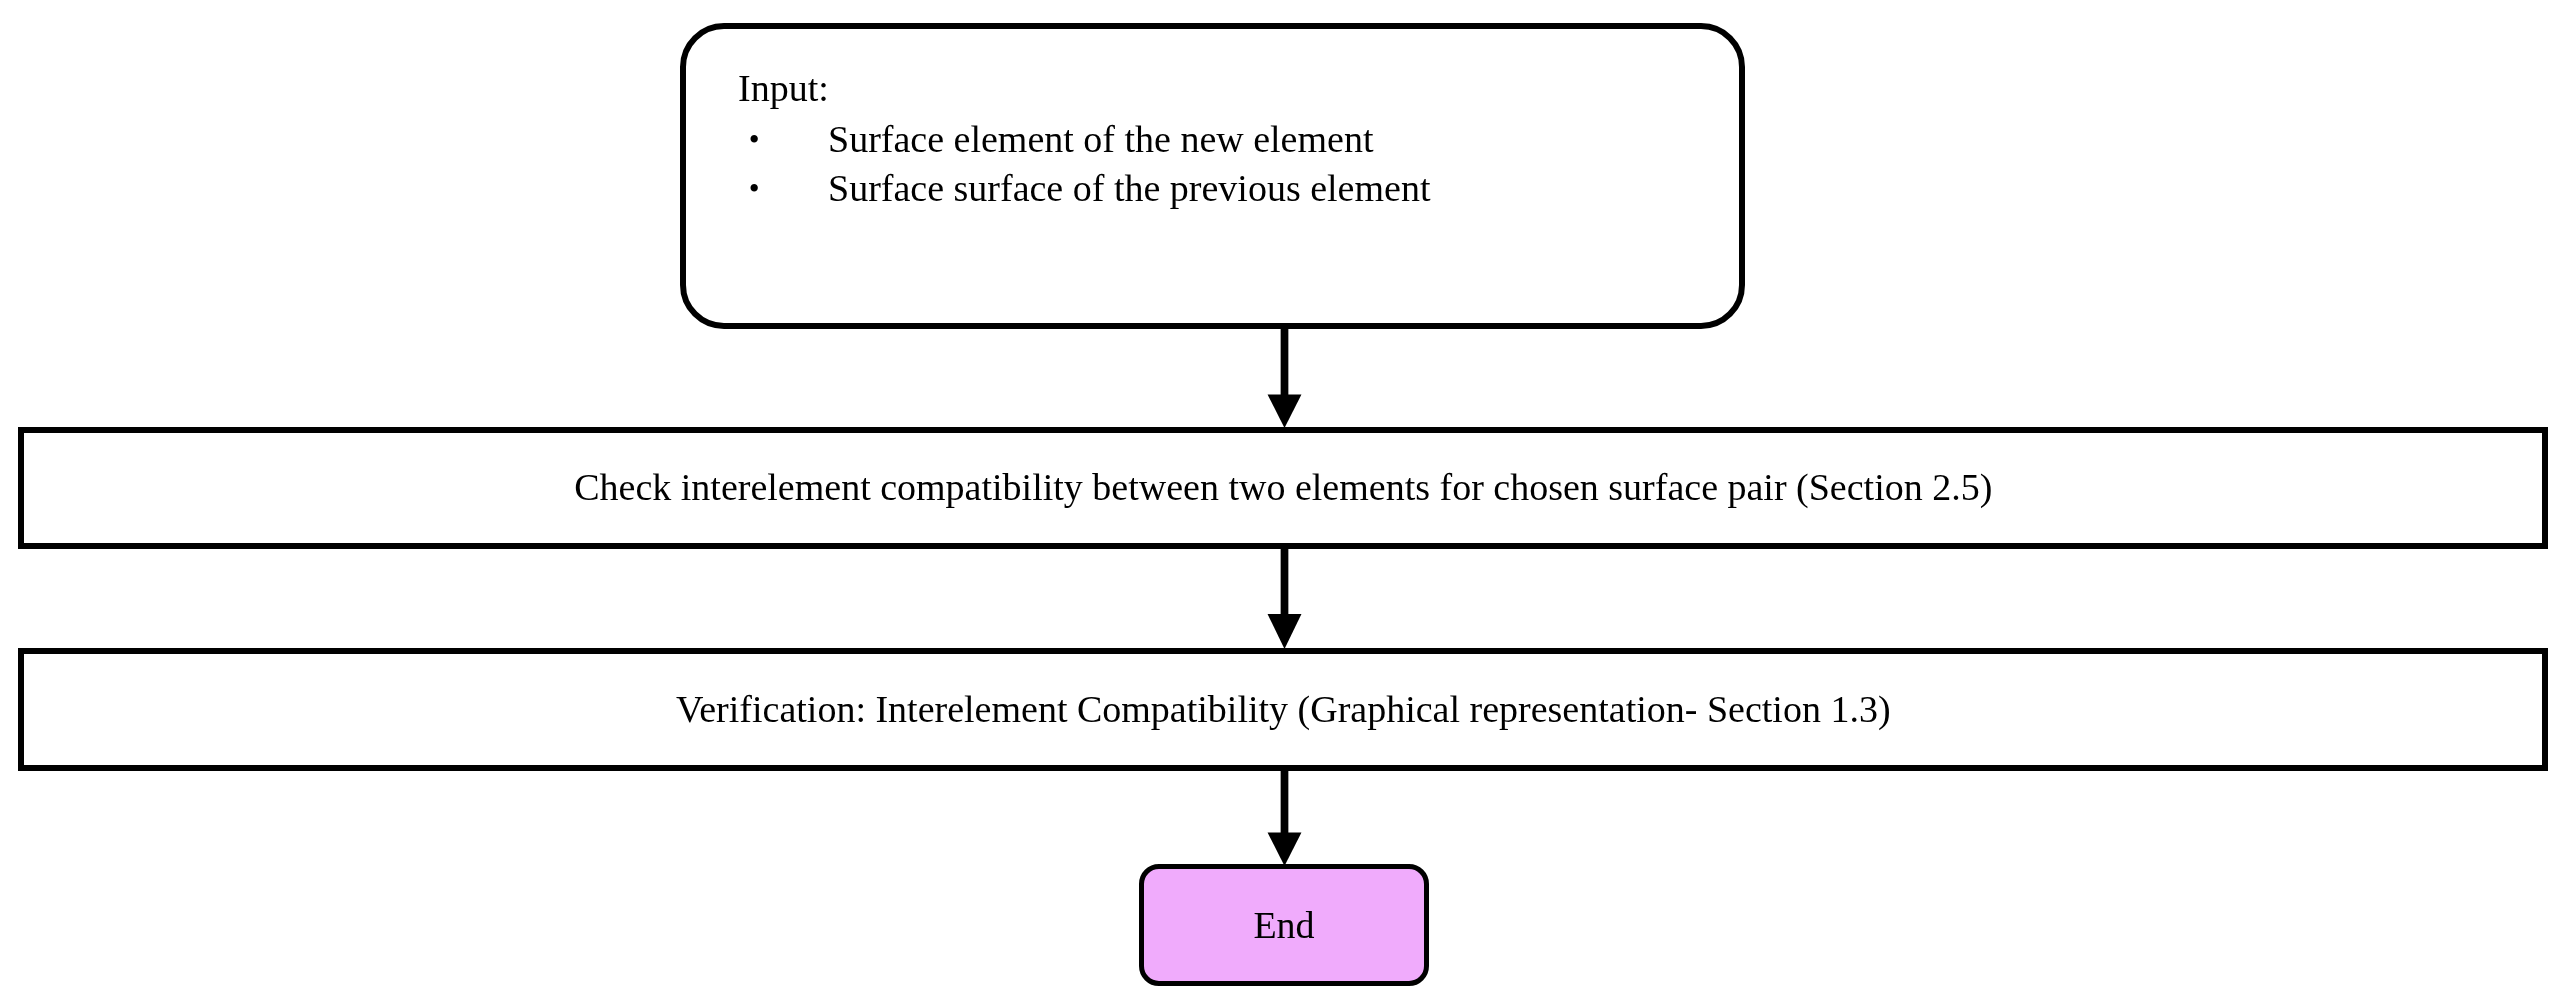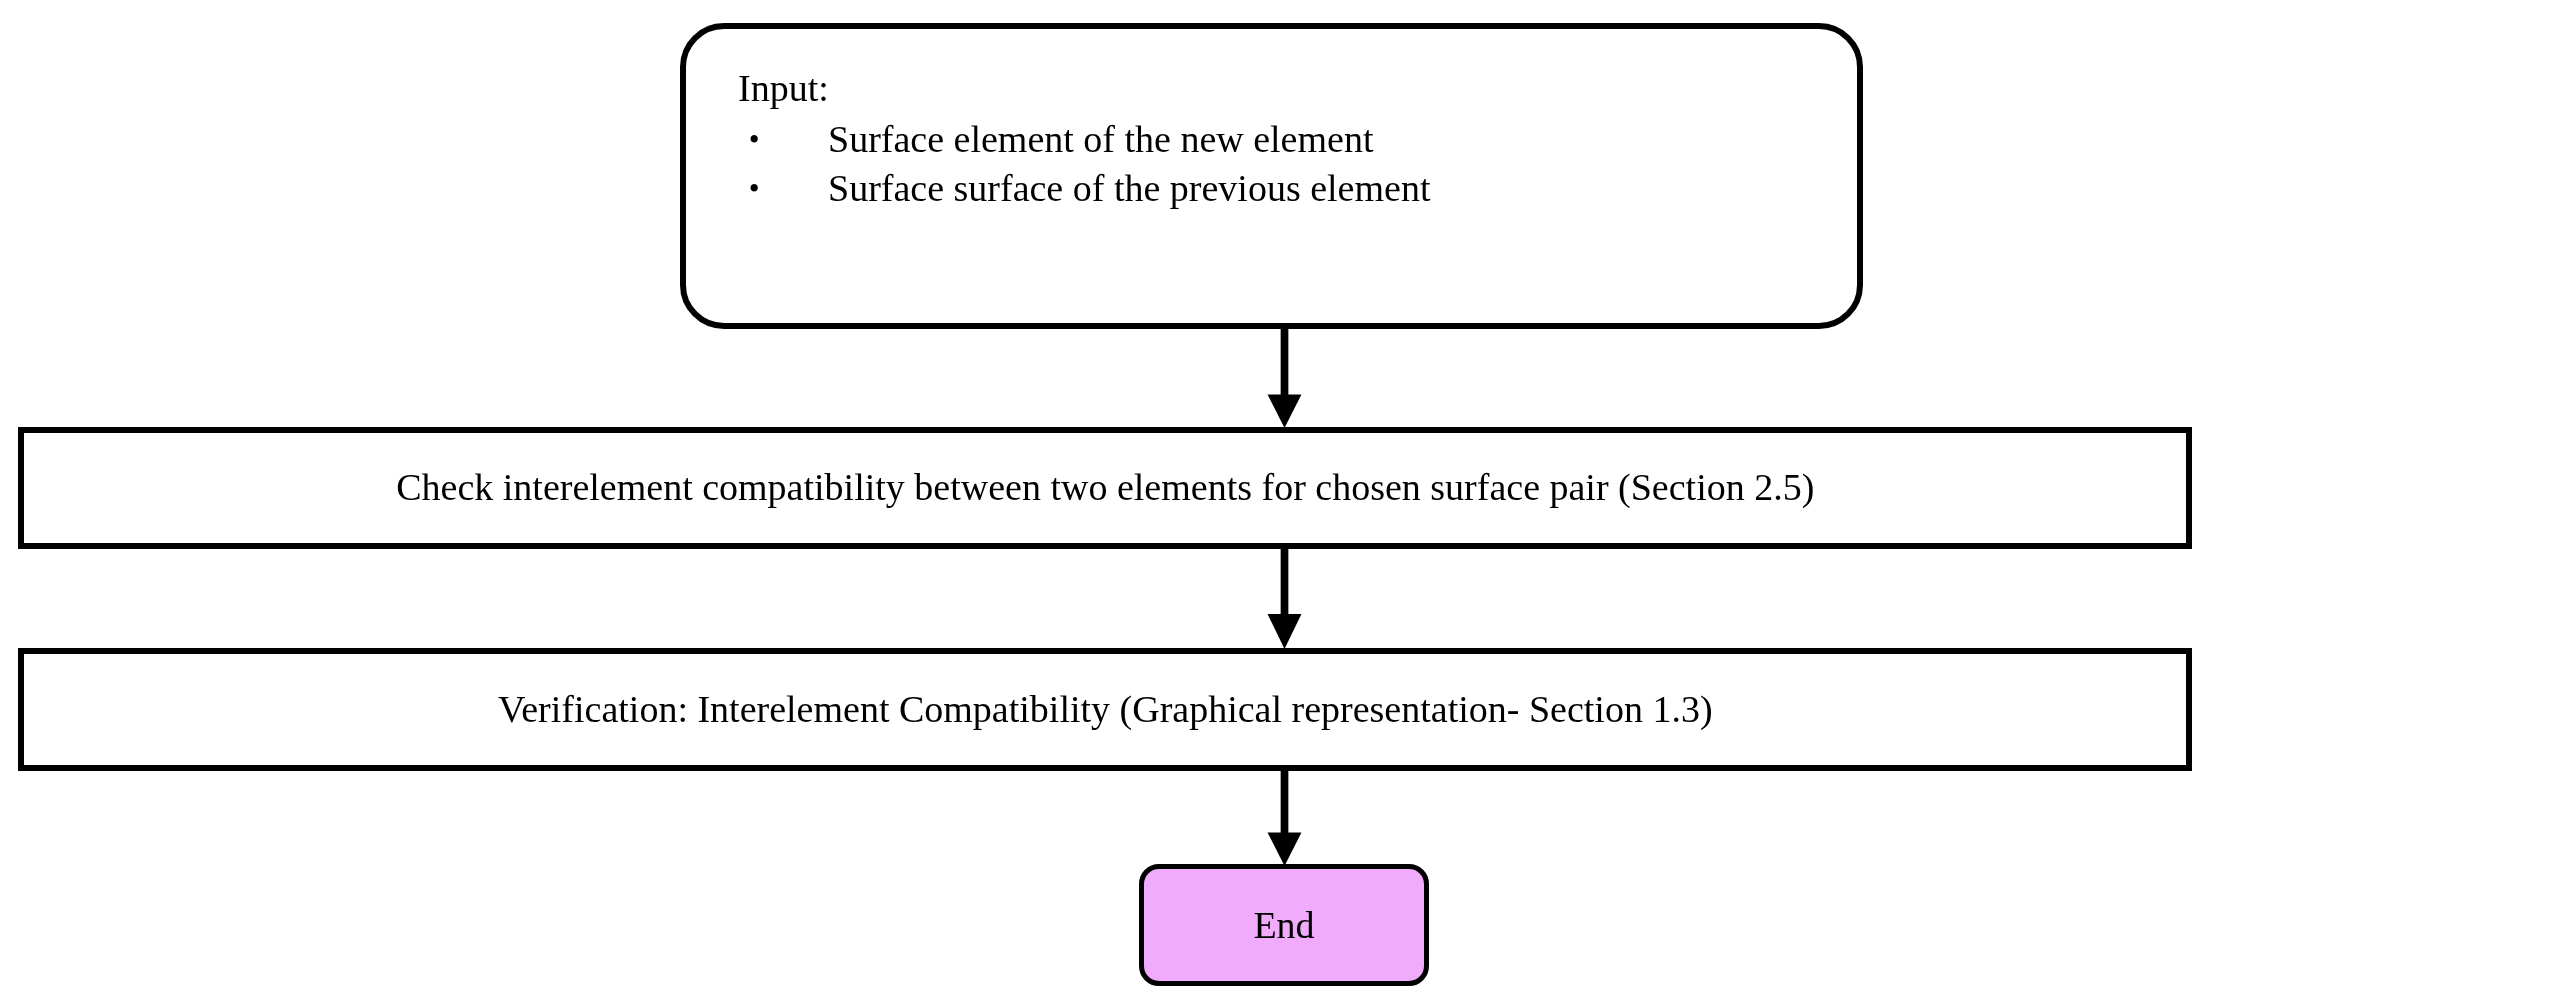--- a/index.html
+++ b/index.html
@@ -18,21 +18,21 @@
     height: 1001px;
     background: #ffffff;
     overflow: hidden;
   }
 
   
   .node-input {
     position: absolute;
     left: 680px;
     top: 23px;
-    width: 1183px;
+    width: 1065px;
     height: 306px;
     box-sizing: border-box;
     border: 6.1px solid #000000;
     border-radius: 44px;
     background: #ffffff;
   }
   .input-body {
     position: absolute;
     left: 52px;
     top: 37px;
@@ -60,21 +60,21 @@
     left: 10.7px;
     top: 0;
     font-size: 31px;
     line-height: 1.6;
   }
 
   
   .node-process {
     position: absolute;
     left: 18.3px;
-    width: 2174px;
+    width: 2530px;
     box-sizing: border-box;
     border: 6.1px solid #000000;
     background: #ffffff;
     display: flex;
     align-items: center;
     justify-content: center;
   }
   #node-check-compatibility { top: 427px; height: 122px; }
   #node-verification       { top: 648px; height: 123px; }
   .process-text {

